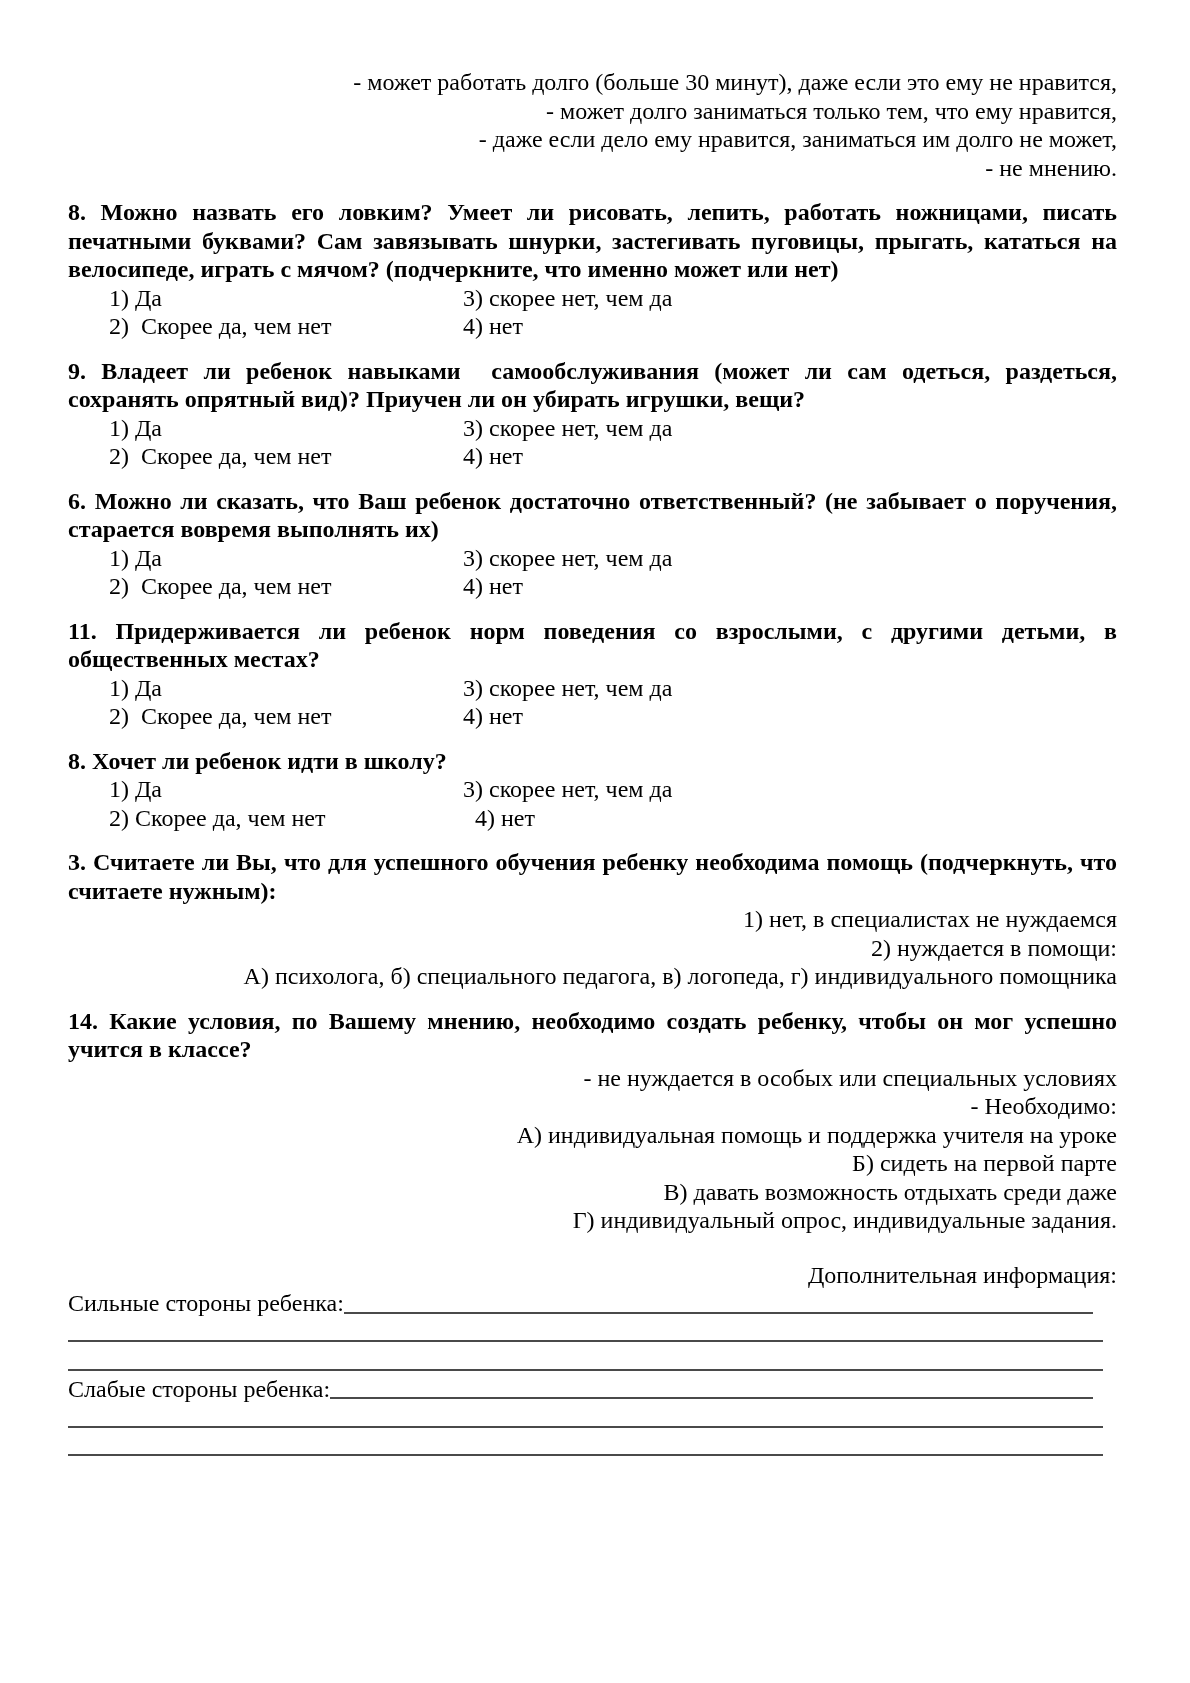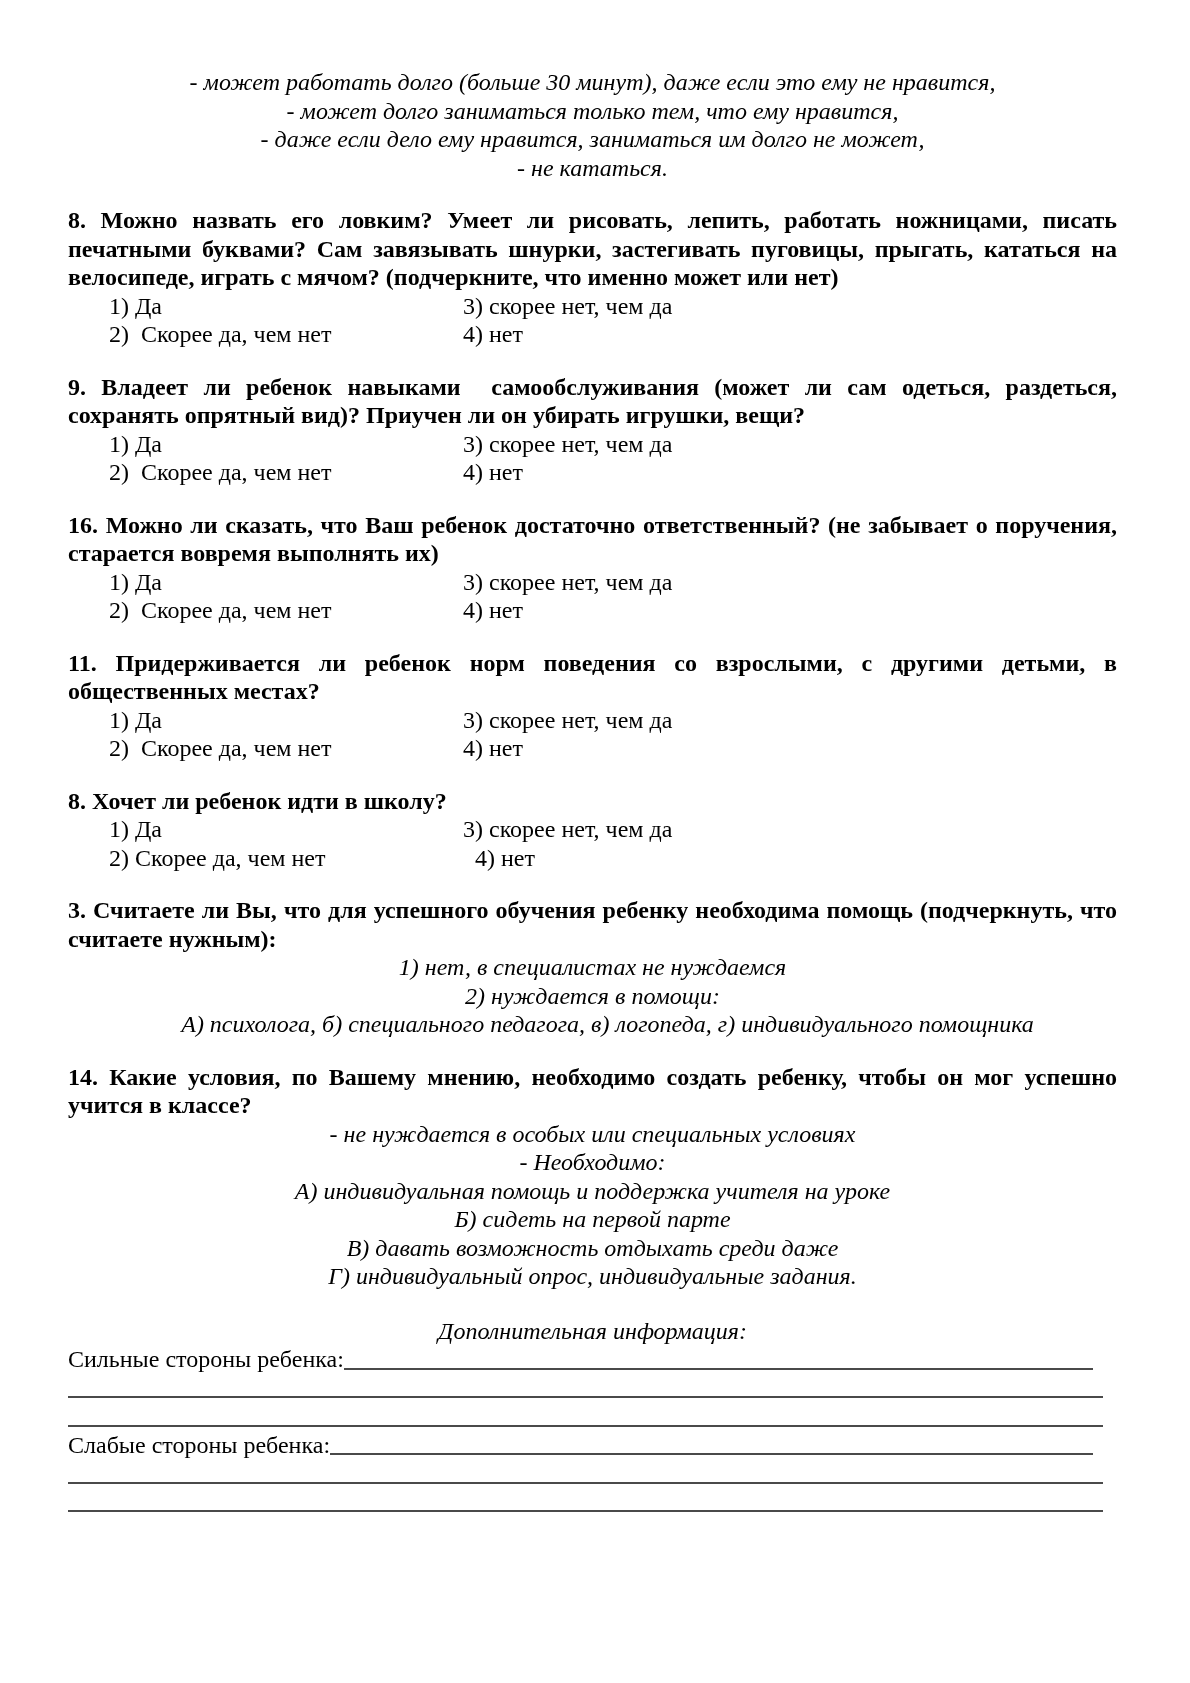--- a/index.html
+++ b/index.html
@@ -11,22 +11,22 @@
     font-family: "Liberation Serif", "DejaVu Serif", serif;
     font-size: 24px;
     line-height: 28.5px;
     box-sizing: border-box;
     overflow: hidden;
   }
   .page {
     padding: 68px 73px 0 68px;
   }
   p { margin: 0; }
-  .plain { text-align: center; white-space: pre-wrap; font-style: italic; }
-  .qblock { margin-top: 24px; }
+  .plain { text-align: right; white-space: pre-wrap; }
+  .qblock { margin-top: 16px; }
   .qheading {
     font-weight: bold;
     text-align: justify;
     white-space: pre-wrap;
   }
   .opts {
     display: grid;
     grid-template-columns: 354px auto;
     padding-left: 41px;
   }
@@ -56,21 +56,21 @@
 </style>
 </head>
 <body>
 
 <div class="page">
 
   <div>
     <p class="plain">- может работать долго (больше 30 минут), даже если это ему не нравится,</p>
     <p class="plain">- может долго заниматься только тем, что ему нравится,</p>
     <p class="plain">- даже если дело ему нравится, заниматься им долго не может,</p>
-    <p class="plain">- не кататься.</p>
+    <p class="plain">- не мнению.</p>
   </div>
 
   <section class="qblock">
     <p class="qheading">8. Можно назвать его ловким? Умеет ли рисовать, лепить, работать ножницами, писать печатными буквами? Сам завязывать шнурки, застегивать пуговицы, прыгать, кататься на велосипеде, играть с мячом? (подчеркните, что именно может или нет)</p>
     <div class="opts">
       <span class="opt">1) Да</span>
       <span class="opt">3) скорее нет, чем да</span>
       <span class="opt">2)  Скорее да, чем нет</span>
       <span class="opt opt-4">4) нет</span>
     </div>
@@ -80,21 +80,21 @@
     <p class="qheading">9. Владеет ли ребенок навыками  самообслуживания (может ли сам одеться, раздеться, сохранять опрятный вид)? Приучен ли он убирать игрушки, вещи?</p>
     <div class="opts">
       <span class="opt">1) Да</span>
       <span class="opt">3) скорее нет, чем да</span>
       <span class="opt">2)  Скорее да, чем нет</span>
       <span class="opt opt-4">4) нет</span>
     </div>
   </section>
 
   <section class="qblock">
-    <p class="qheading">16. Можно ли сказать, что Ваш ребенок достаточно ответственный? (не забывает о поручения, старается вовремя выполнять их)</p>
+    <p class="qheading">6. Можно ли сказать, что Ваш ребенок достаточно ответственный? (не забывает о поручения, старается вовремя выполнять их)</p>
     <div class="opts">
       <span class="opt">1) Да</span>
       <span class="opt">3) скорее нет, чем да</span>
       <span class="opt">2)  Скорее да, чем нет</span>
       <span class="opt opt-4">4) нет</span>
     </div>
   </section>
 
   <section class="qblock">
     <p class="qheading">11. Придерживается ли ребенок норм поведения со взрослыми, с другими детьми, в общественных местах?</p>

